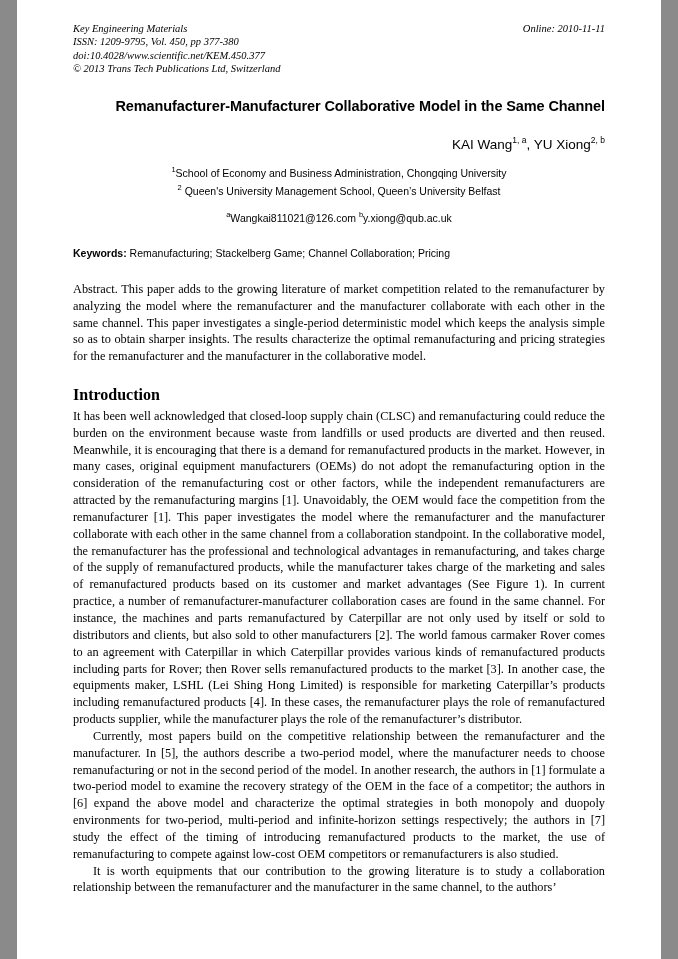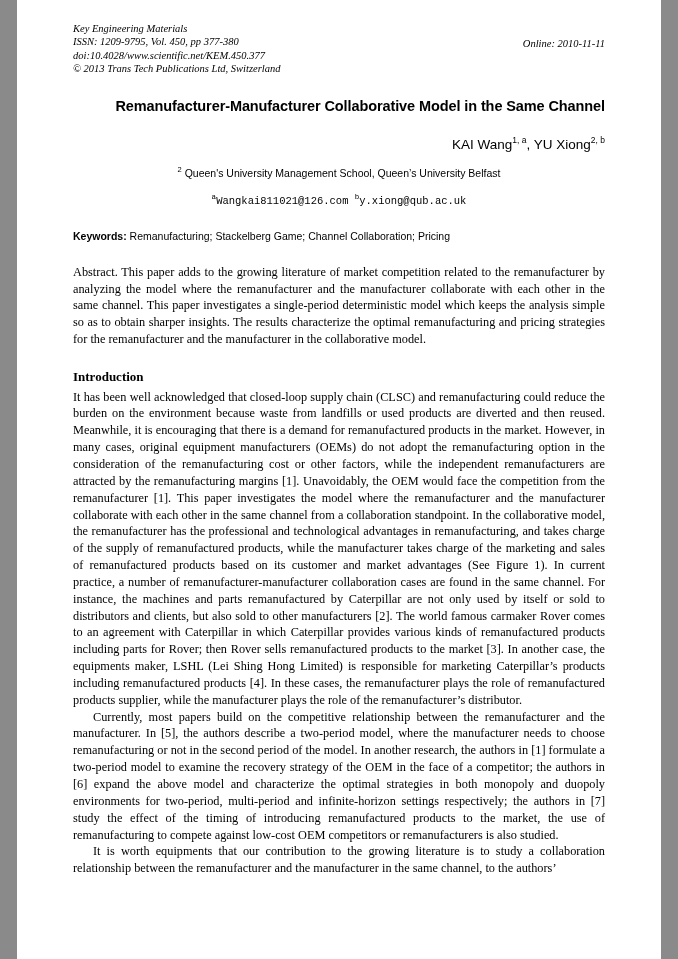--- a/index.html
+++ b/index.html
@@ -24,21 +24,21 @@
     font-style: italic;
     font-size: 10.5px;
     line-height: 1.28;
   }
   .header-left {
     display: inline-block;
   }
   .header-right {
     position: absolute;
     right: 0;
-    top: 15px;
+    top: 0;
     font-style: italic;
     font-size: 10.5px;
   }
   .title {
     text-align: right;
     font-family: "Liberation Sans", sans-serif;
     font-weight: bold;
     font-size: 14.5px;
     margin-top: 22px;
     margin-bottom: 0;
@@ -58,21 +58,21 @@
     font-family: "Liberation Sans", sans-serif;
     font-size: 10.5px;
     margin-top: 13px;
     line-height: 1.5;
   }
   .affil sup {
     font-size: 7.5px;
   }
   .emails {
     text-align: center;
-    font-family: Liberation Mono, monospace;
+    font-family: Liberation Sans, sans-serif;
     font-size: 10.5px;
     margin-top: 11px;
   }
   .emails sup {
     font-size: 7.5px;
   }
   .keywords {
     font-family: "Liberation Sans", sans-serif;
     font-size: 10.5px;
     margin-top: 24px;
@@ -84,21 +84,21 @@
     margin-top: 22px;
     font-size: 12.3px;
     line-height: 1.36;
     text-align: justify;
   }
   .abstract b {
     font-weight: normal;
   }
   .section-head {
     font-weight: bold;
-    font-size: 13px;
+    font-size: 16px;
     margin-top: 21px;
     margin-bottom: 4px;
   }
   .body-par {
     font-size: 12.3px;
     line-height: 1.37;
     text-align: justify;
     margin: 0;
   }
   .body-par.indent {
@@ -121,20 +121,23 @@
   </div>
 
   <h1 class="title">Remanufacturer-Manufacturer Collaborative Model in the Same Channel</h1>
 
   <div class="authors">
     <span>KAI Wang</span><sup>1, a</sup><span>, </span><span>YU Xiong</span><sup>2, b</sup>
   </div>
 
   <div class="affil">
     <div>
+      <sup>1</sup><span>School of Economy and Business Administration, Chongqing University</span>
+    </div>
+    <div>
       <sup>2</sup><span> Queen's University Management School, Queen’s University Belfast</span>
     </div>
   </div>
 
   <div class="emails">
     <sup>a</sup><span>Wangkai811021@126.com </span><sup>b</sup><span>y.xiong@qub.ac.uk</span>
   </div>
 
   <div class="keywords">
     <b>Keywords:</b><span> Remanufacturing; Stackelberg Game; Channel Collaboration; Pricing</span>

